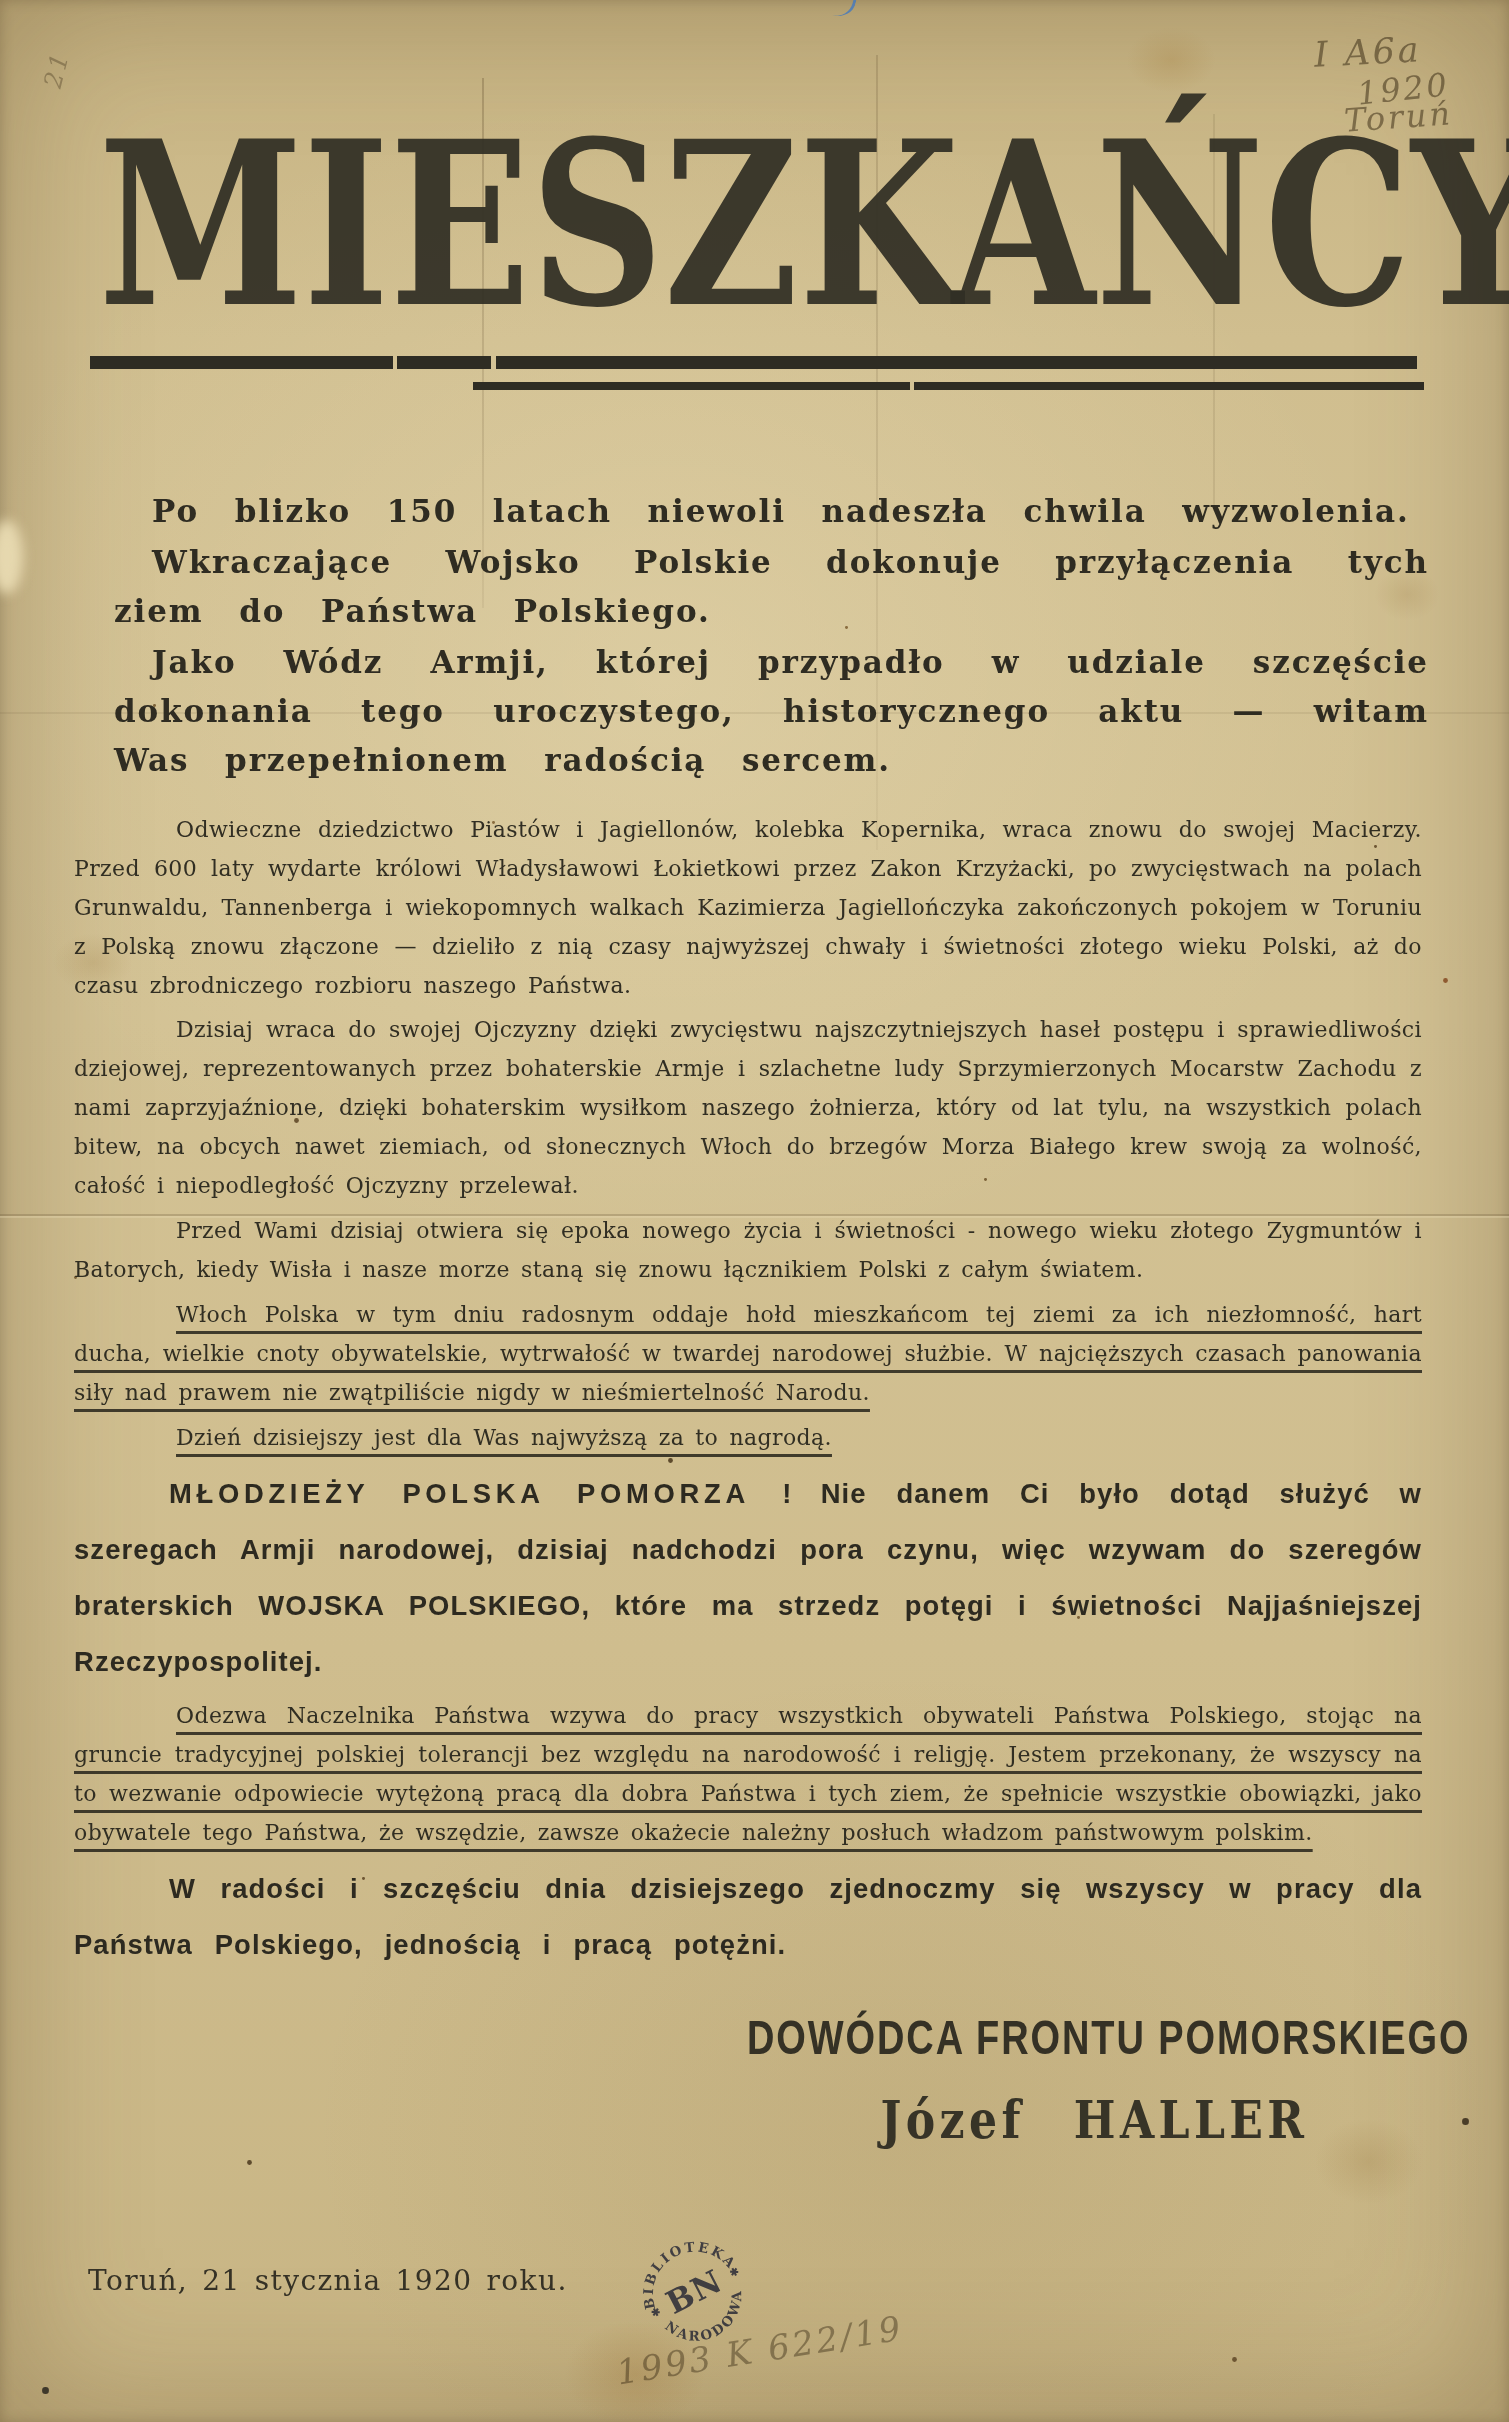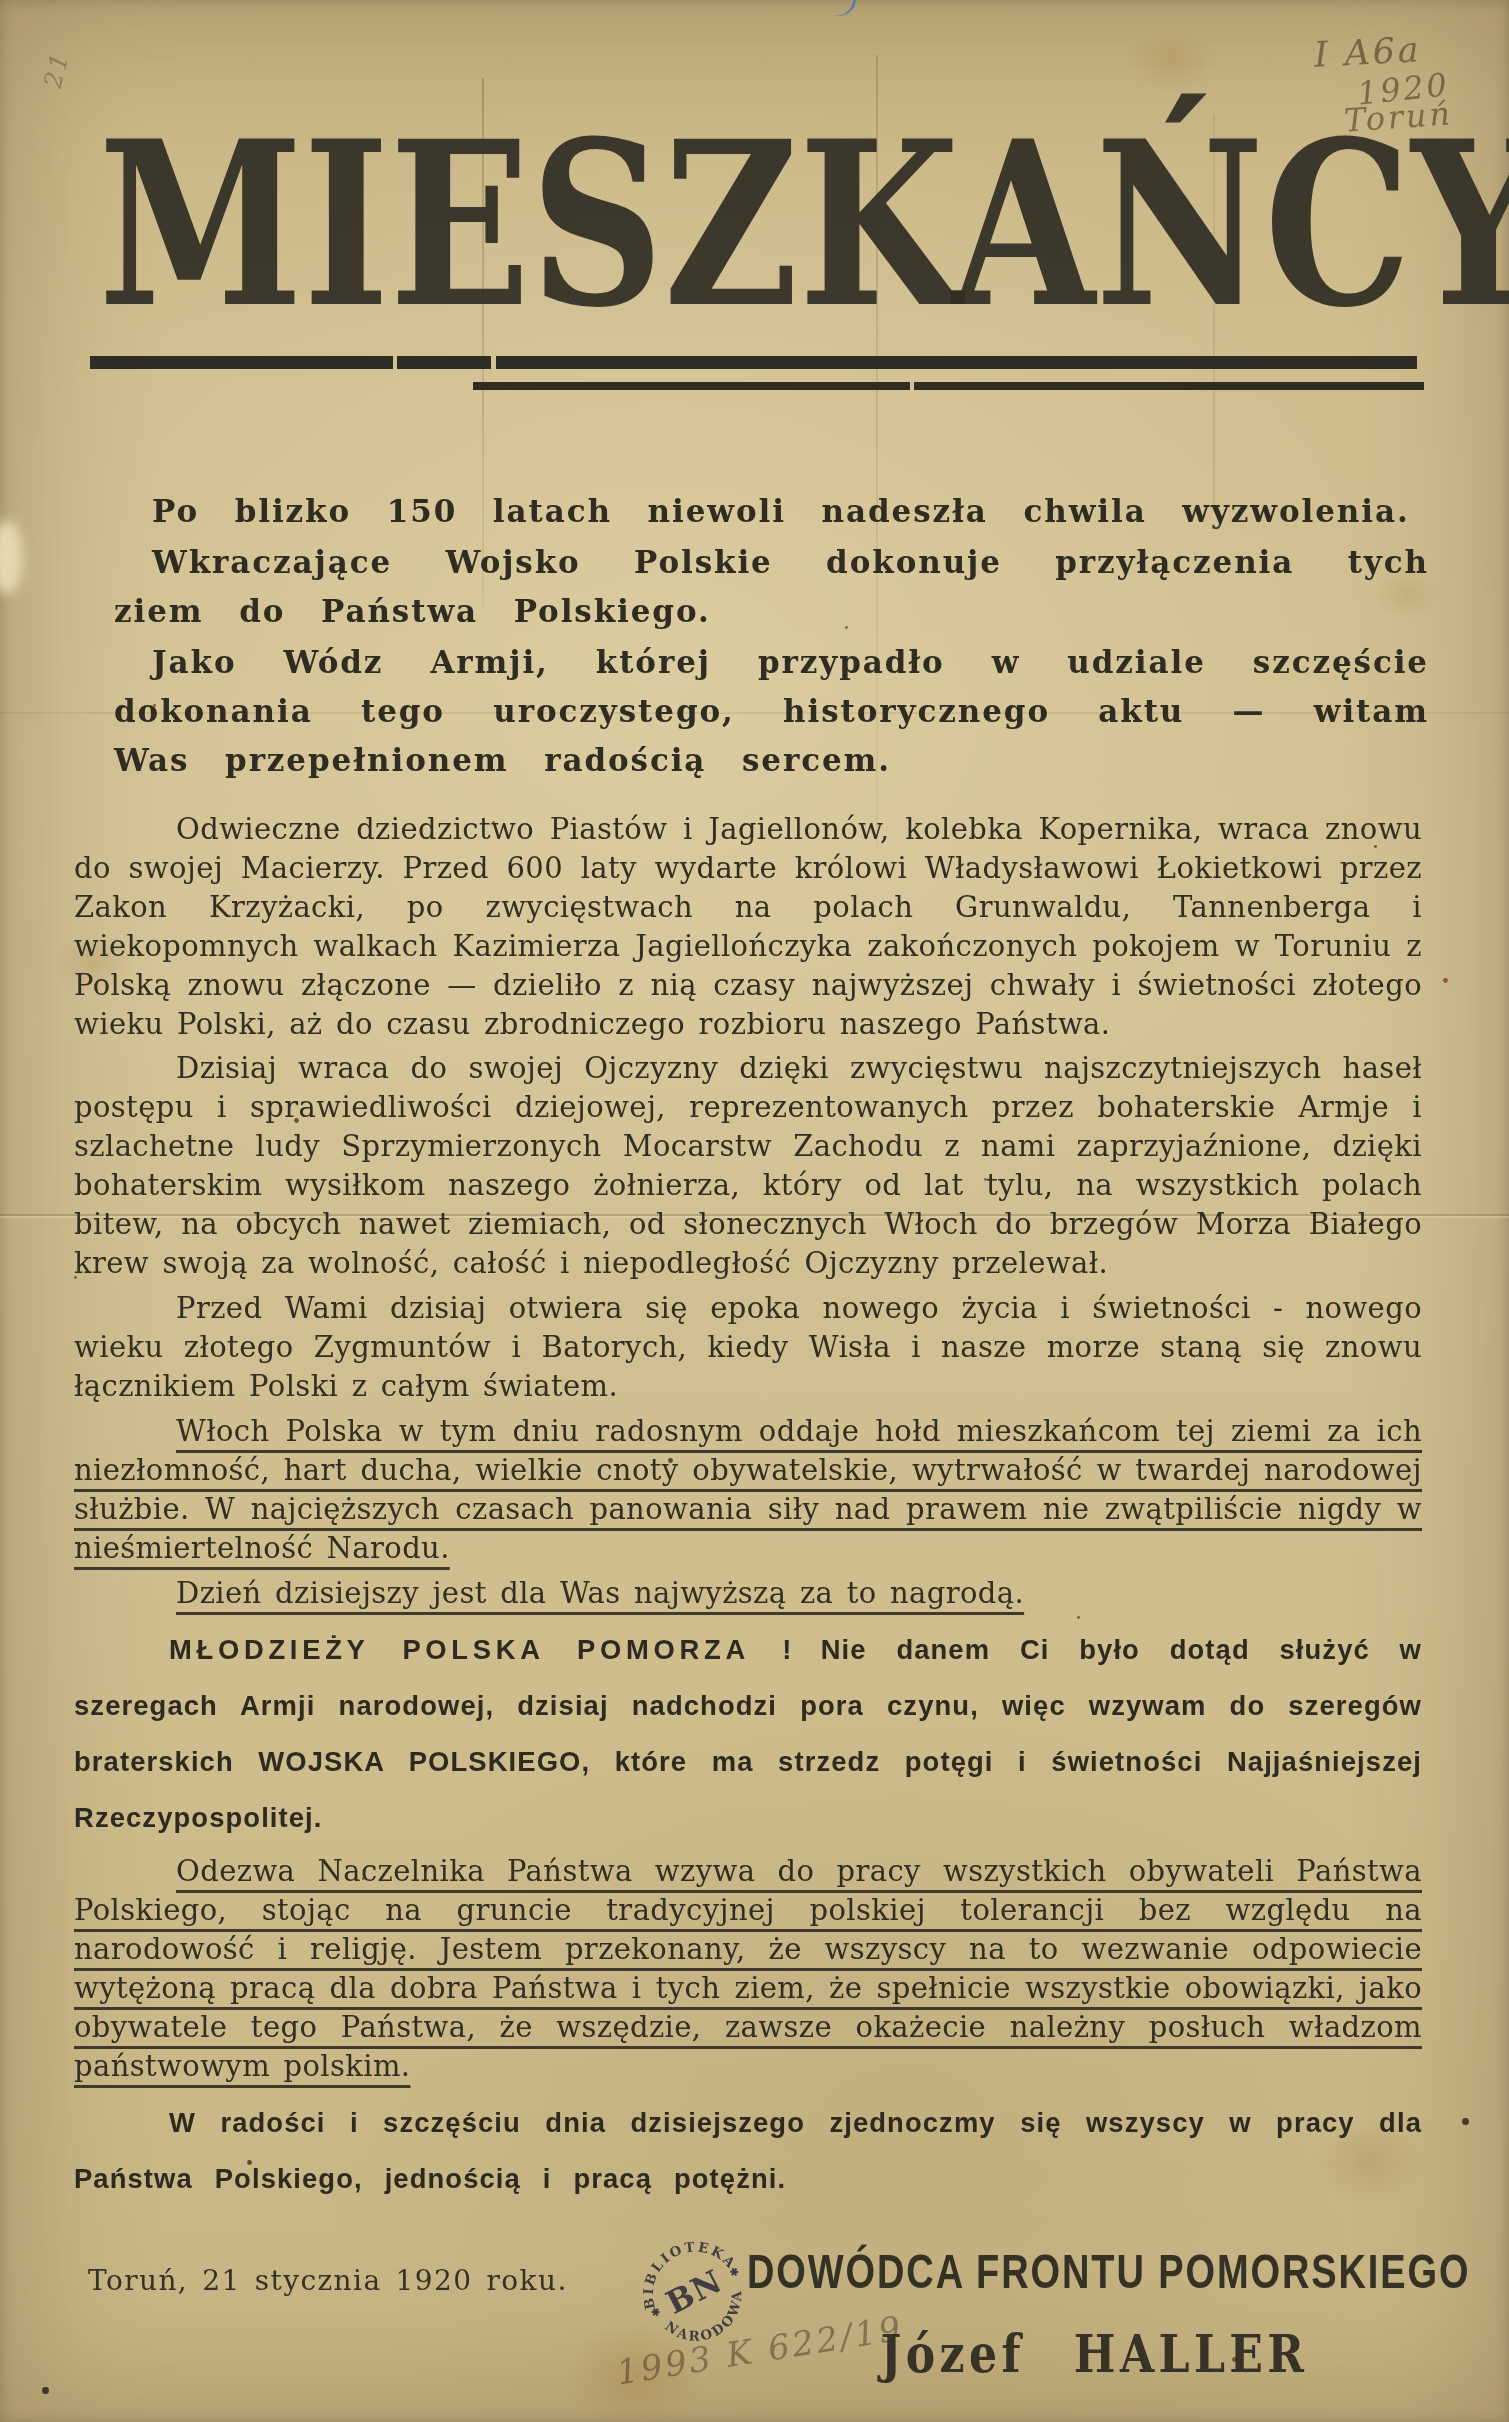--- a/index.html
+++ b/index.html
@@ -58,21 +58,21 @@
   .lead-block{margin:97px 80px 0 114px;}
   .lead{
     margin:0;font-size:31px;line-height:49px;font-weight:bold;
     letter-spacing:1.9px;word-spacing:23px;text-align:justify;text-indent:38px;
     color:rgba(38,36,27,.95);
   }
   .lead + .lead{margin-top:1.9px;}
   .lead-3{margin-top:9.5px;}
   .body-block{margin:24.6px 87px 0 74px;}
   .body{
-    margin:5.7px 0 0 0;font-size:29px;line-height:39px;
+    margin:5.7px 0 0 0;font-size:22px;line-height:39px;
     letter-spacing:0.4px;word-spacing:3.8px;text-align:justify;text-indent:102px;
     color:rgba(40,38,28,.95);
   }
   .u{
     text-decoration:underline;
     text-decoration-thickness:2.8px;
     text-underline-offset:8.5px;
     text-decoration-color:rgba(38,35,26,.85);
     text-decoration-skip-ink:none;
   }

